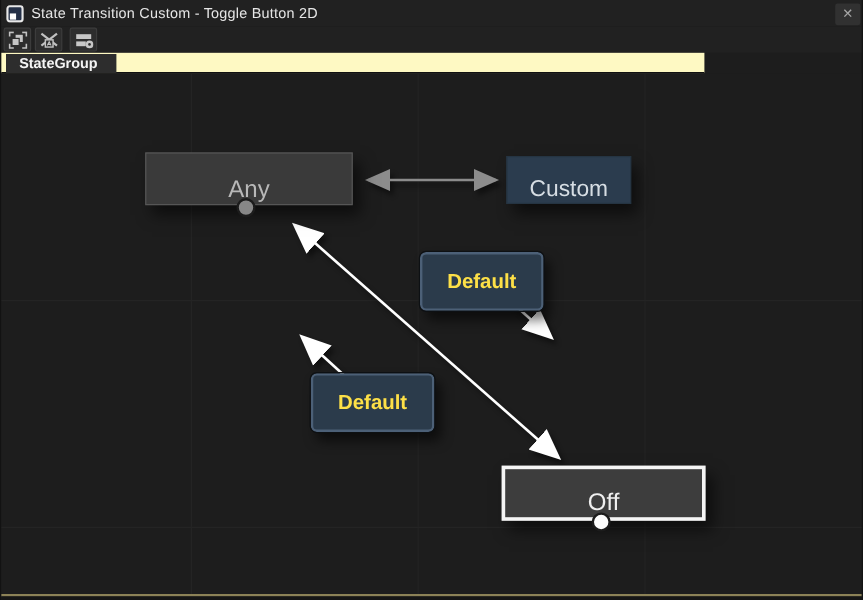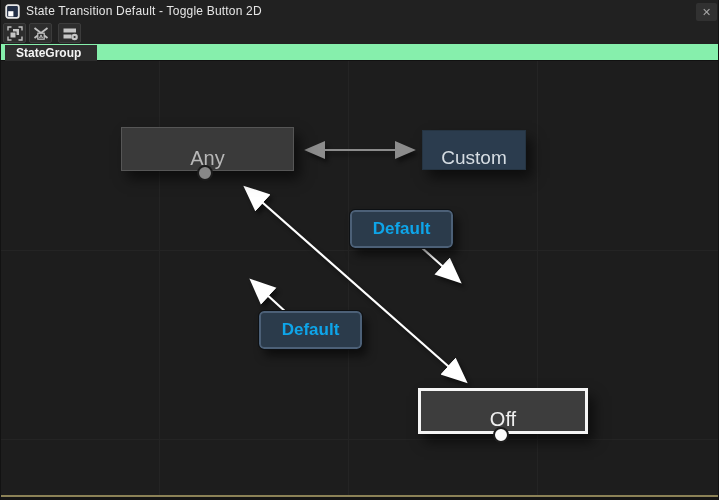--- a/index.html
+++ b/index.html
@@ -35,22 +35,22 @@
   }
   .tool-btn {
     width:23px; height:20px; background:#2d2d2d; border:1px solid #3c3c3c;
     border-radius:2px; display:flex; align-items:center; justify-content:center;
   }
   .tool-btn:nth-child(3){ margin-left:3px; }
   .tool-btn svg { display:block; }
 
   
   .tabbar {
-    position:absolute; left:0; top:44px; width:719px; height:17px;
-    background:#86efac; border-bottom:1px solid #111;
+    position:absolute; left:0; top:44px; width:586px; height:17px;
+    background:#fef9c3; border-bottom:1px solid #111;
   }
   .tab {
     position:absolute; left:4px; top:1px; height:16px; min-width:92px;
     background:#2d2d2d; color:#f4f4f4; font-size:12px; font-weight:600;
     line-height:16px; padding:0 11px; text-align:left;
   }
 
   
   .canvas {
     position:absolute; left:0; top:61px; width:719px; height:434px;
@@ -76,24 +76,24 @@
     left:421px; top:69px; width:104px; height:40px;
     background:#2b3c4e; border:1px solid #253442;
     color:#d6dde3; font-size:19px;
   }
   .node-off {
     left:417px; top:327px; width:170px; height:46px;
     background:#3d3d3d; border:3px solid #f5f5f5;
     color:#efefef; font-size:20px;
   }
   .cond-label {
-    position:absolute; width:103px; height:38px;
+    position:absolute; width:103px; height:49px;
     background:#2b3b4b; border:2px solid #4c6077; outline:1px solid #0d1013;
     border-radius:5px; display:flex; align-items:center; justify-content:center;
-    color:#0ea5e9; font-size:17px; font-weight:bold;
+    color:#fde047; font-size:17px; font-weight:bold;
     box-shadow:5px 7px 10px rgba(0,0,0,.55);
   }
   .cond-1 { left:349px; top:149px; }
   .cond-2 { left:258px; top:250px; }
 
   .port {
     position:absolute; width:16px; height:16px; border-radius:50%;
     border:2px solid #1c1c1c;
   }
   .port-any { left:196px; top:104px; background:#878787; }
@@ -108,21 +108,21 @@
 
 <div class="window">
 
   <div class="titlebar">
     <span class="app-icon">
       <svg width="15" height="15" viewBox="0 0 15 15">
         <rect x="1.2" y="1.2" width="12.6" height="12.6" rx="2" fill="#243047" stroke="#e8e8e8" stroke-width="1.8"></rect>
         <rect x="3.2" y="7.2" width="5.2" height="5.2" fill="#ffffff"></rect>
       </svg>
     </span>
-    <span class="title-text">State Transition Default - Toggle Button 2D</span>
+    <span class="title-text">State Transition Custom - Toggle Button 2D</span>
     <span class="close-btn">✕</span>
   </div>
 
   <div class="toolbar">
     <div class="tool-btn">
       <span>
         <svg width="16" height="15" viewBox="0 0 16 15">
           <g stroke="#c2c2c2" stroke-width="1.4" fill="none">
             <path d="M1,4.5 V1 H4.5"></path>
               <path d="M11.5,1 H15 V4.5"></path>

